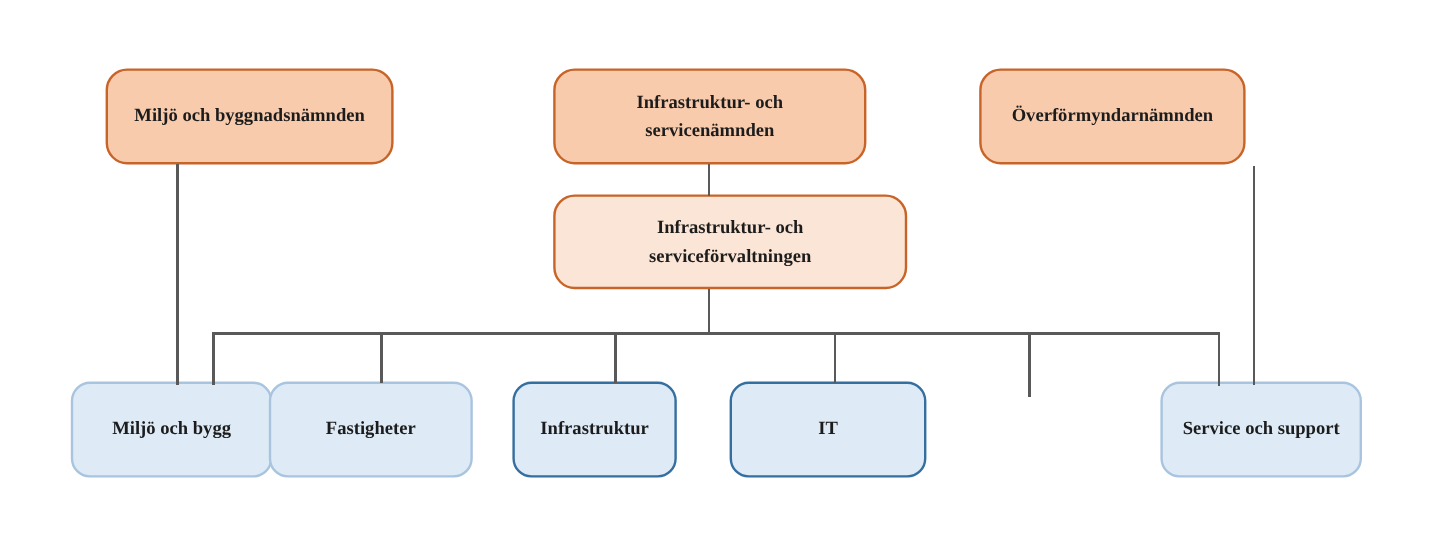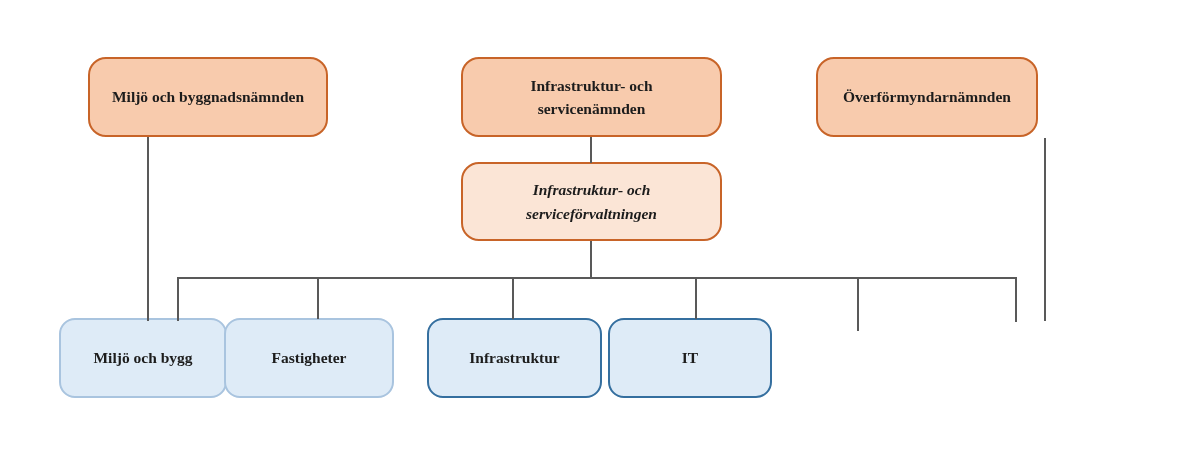--- a/index.html
+++ b/index.html
@@ -84,35 +84,38 @@
   </div>
 
   <div class="node node-orange narrow" style="left:461px;width:261px;">
     <span class="lbl">Infrastruktur- och servicenämnden</span>
   </div>
 
   <div class="node node-orange" style="left:816px;width:222px;">
     <span class="lbl">Överförmyndarnämnden</span>
   </div>
 
-  <div class="node node-peach narrow" style="left:461px;width:261px;font-style:italic;">
+  <div class="node node-peach narrow" style="left:461px;width:295px;">
     <span class="lbl">Infrastruktur- och serviceförvaltningen</span>
   </div>
 
   <div class="node node-blue" style="left:59px;width:168px;">
     <span class="lbl">Miljö och bygg</span>
   </div>
 
   <div class="node node-blue" style="left:224px;width:170px;">
     <span class="lbl">Fastigheter</span>
   </div>
 
-  <div class="node node-blue dark" style="left:427px;width:175px;text-align:center;">
+  <div class="node node-blue dark" style="left:427px;width:137px;text-align:center;">
     <span class="lbl">Infrastruktur</span>
   </div>
 
   <div class="node node-blue dark" style="left:608px;width:164px;text-align:center;">
     <span class="lbl">IT</span>
   </div>
 
 
+  <div class="node node-blue" style="left:967px;width:168px;">
+    <span class="lbl">Service och support</span>
+  </div>
 
 </div>
 
 </body></html>

